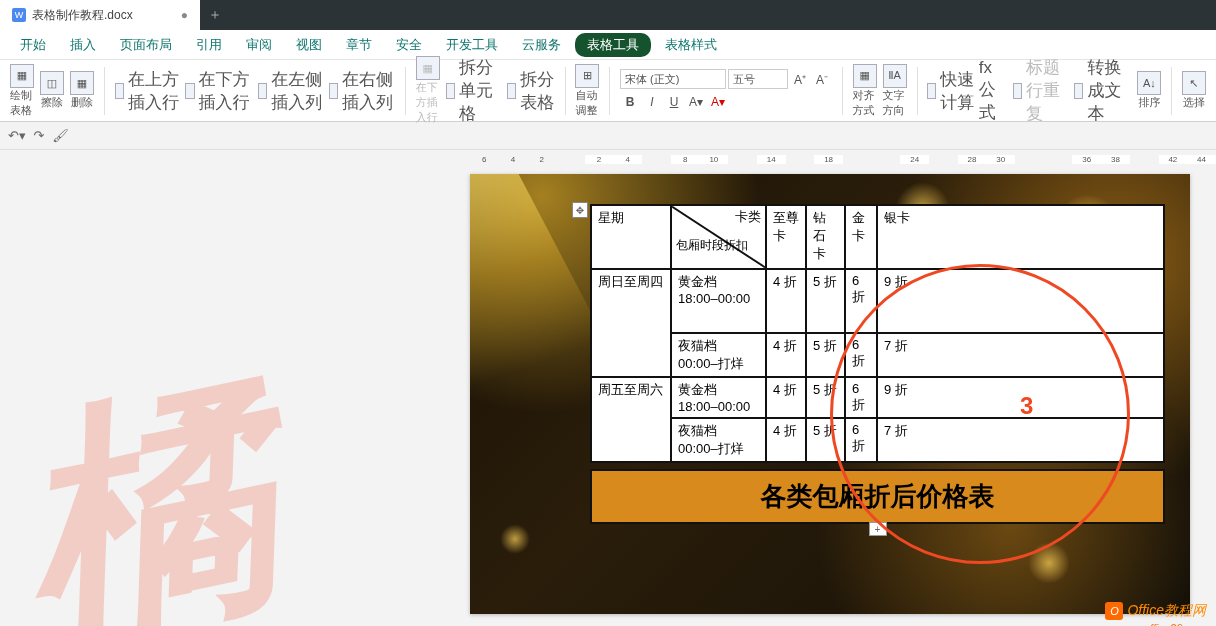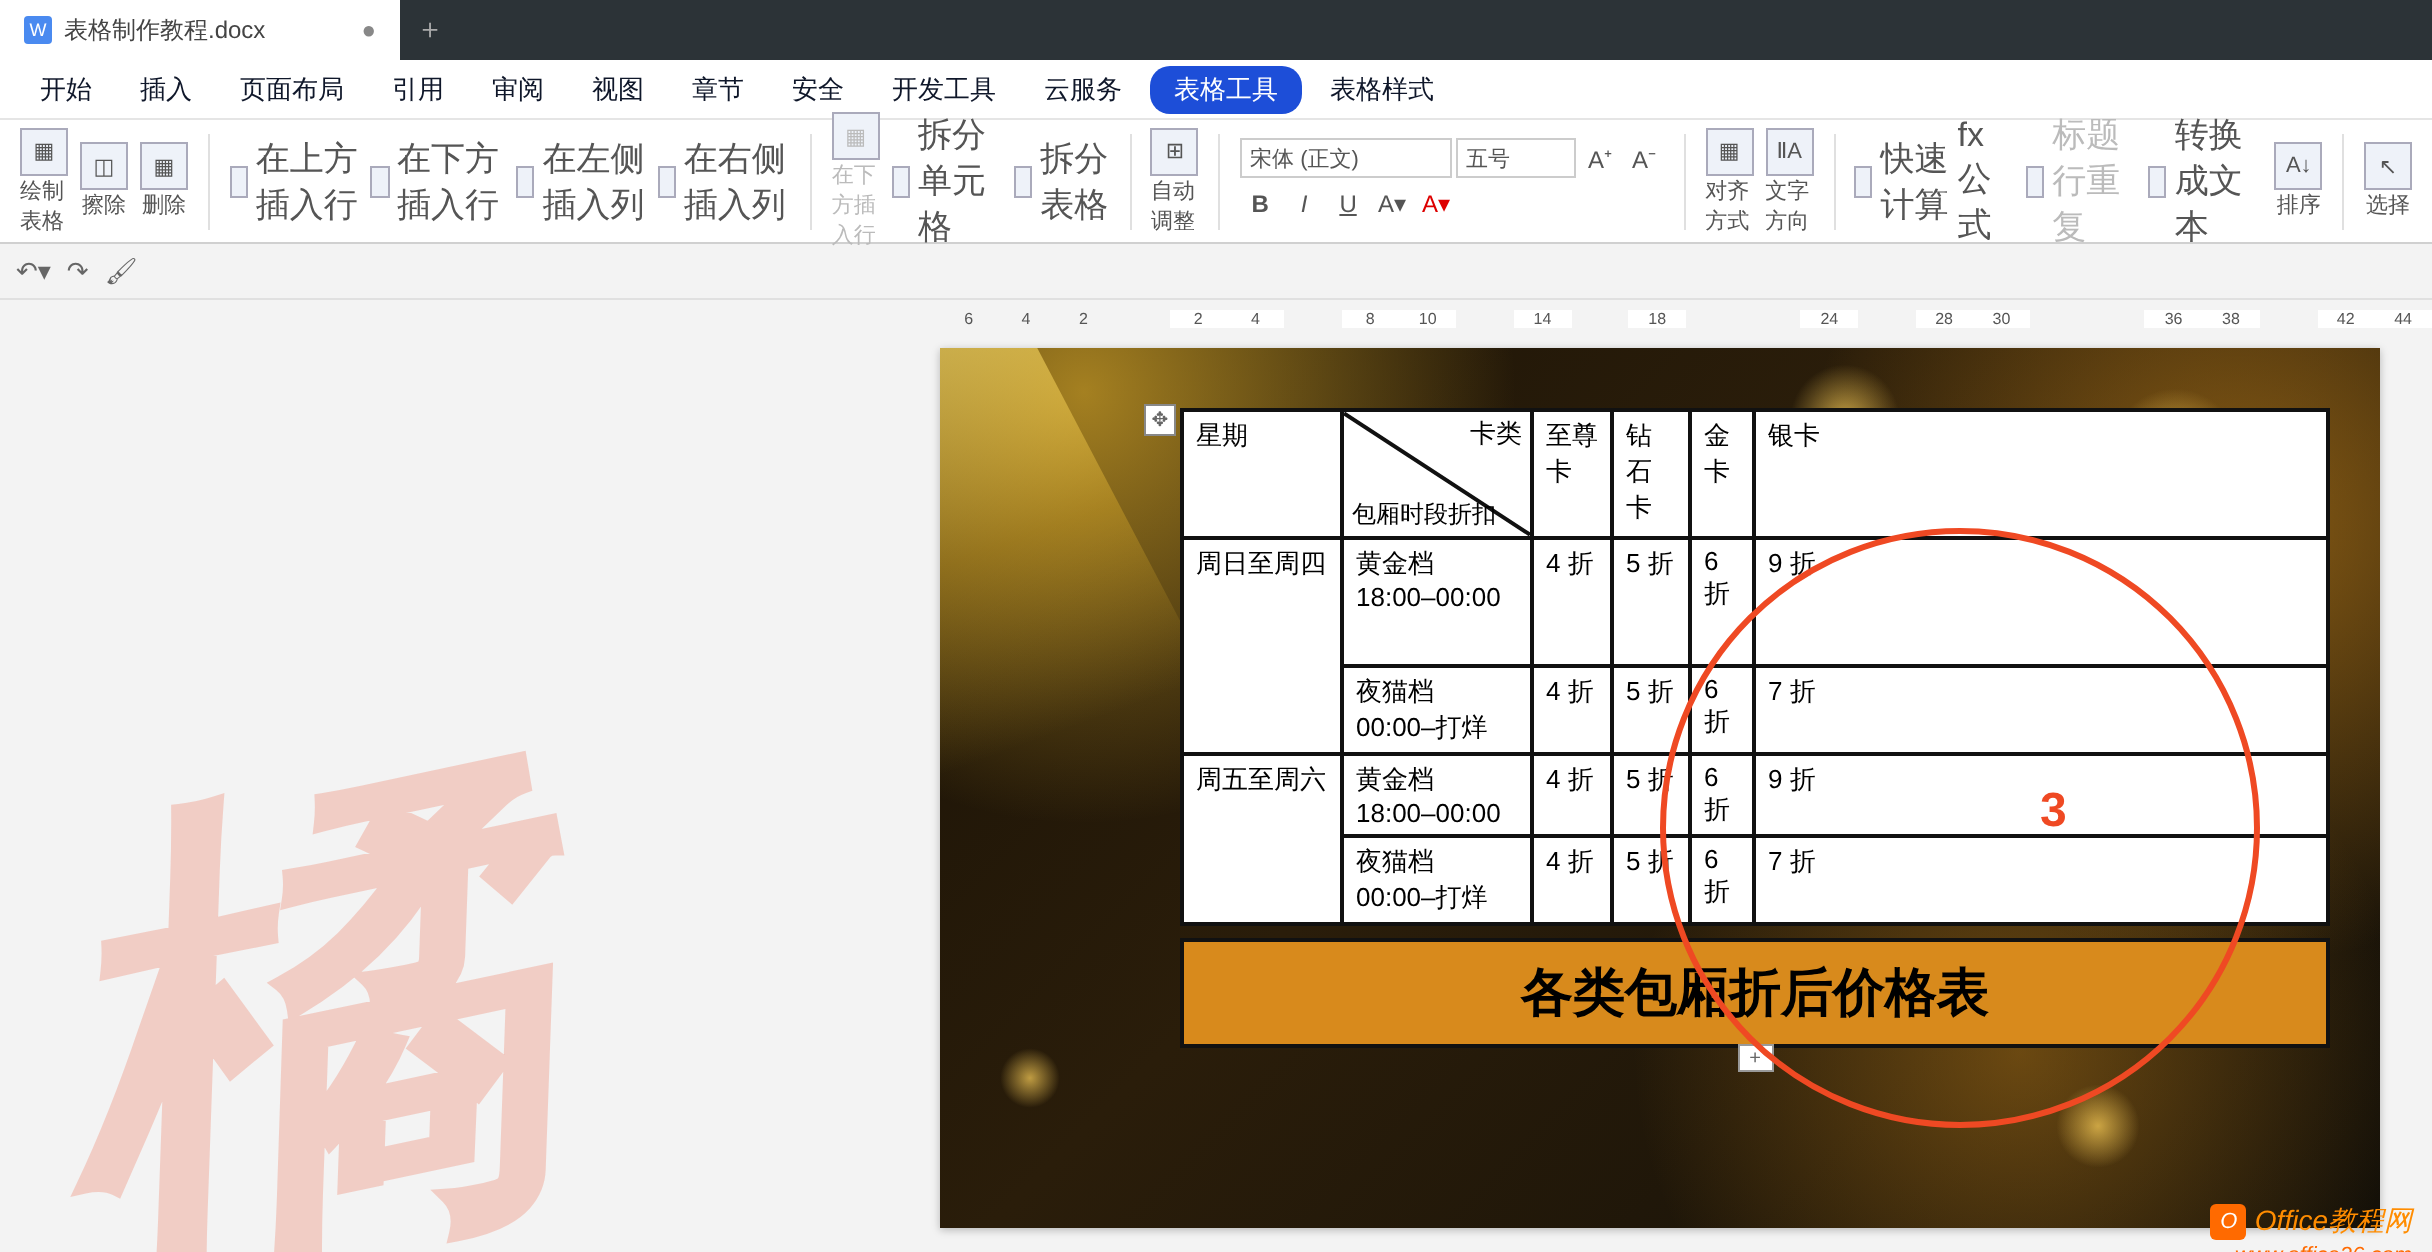--- a/index.html
+++ b/index.html
@@ -7,22 +7,22 @@
 
 
 .titlebar { height:30px; background:#2c3337; display:flex; align-items:center; }
 .tab { background:#fff; height:30px; display:flex; align-items:center; padding:0 12px; gap:6px; font-size:12px; color:#444; min-width:200px;}
 .tab .doc-icon { width:14px; height:14px; background:#4a8af0; border-radius:2px; display:flex; align-items:center; justify-content:center; color:#fff; font-size:9px;}
 .tab .close { margin-left:auto; color:#888;}
 .tab-plus { width:30px; height:30px; color:#aaa; display:flex; align-items:center; justify-content:center; font-size:14px;}
 
 
 .menubar { height:30px; background:#fff; display:flex; align-items:center; padding:0 10px; gap:4px; font-size:13px; border-bottom:1px solid #e5e5e5;}
-.menubar span { padding:4px 10px; color:#0f172a; cursor:pointer;}
-.menubar .active { background:#1d4ed8; color:#fff; border-radius:10px; padding:3px 12px;}
+.menubar span { padding:4px 10px; color:#0f766e; cursor:pointer;}
+.menubar .active { background:#14532d; color:#fff; border-radius:10px; padding:3px 12px;}
 
 
 .ribbon { height:62px; background:#fff; border-bottom:1px solid #d0d0d0; display:flex; align-items:center; padding:0 10px; gap:6px; font-size:11px; color:#555; position:relative;}
 .rb-big { display:flex; flex-direction:column; align-items:center; width:40px;}
 .rb-big .ic { width:24px; height:24px; border:1px solid #aab; background:#eef2f9; display:flex; align-items:center; justify-content:center;}
 .rb-rows { display:flex; flex-direction:row; gap:4px; font-size:17px; color:#555;}
 .rb-rows .row { display:flex; align-items:center; gap:4px;}
 .rb-rows .row .ic { width:16px; height:16px; border:1px solid #aab; background:#eef2f9;}
 .sep { width:1px; height:48px; background:#e0e0e0; margin:0 4px;}
 .font-box { display:flex; flex-direction:column; gap:3px;}
@@ -267,21 +267,21 @@
       <div class="move-handle">✥</div>
       <table class="data">
         <tbody>
             <tr>
           <td style="width:80px">星期</td>
           <td style="width:95px;position:relative">
             <svg viewBox="0 0 95 62" style="position:absolute;inset:0;width:100%;height:100%">
                   <line x1="0" y1="0" x2="95" y2="62" stroke="#111" stroke-width="2"></line>
                 </svg>
             <span style="position:absolute;right:4px;top:2px">卡类</span>
-            <span style="position:absolute;left:4px;bottom:2px;font-size:12px;white-space:pre">包厢时段折扣</span>
+            <span style="position:absolute;left:4px;bottom:14px;font-size:12px;white-space:pre">包厢时段折扣</span>
           </td>
           <td style="width:40px">至尊卡</td>
           <td style="width:39px">钻石卡</td>
           <td style="width:32px">金卡</td>
           <td>银卡</td>
         </tr>
         </tbody>
           <tbody id="tblbody">
             <tr>
               <td rowspan="2">周日至周四</td>

